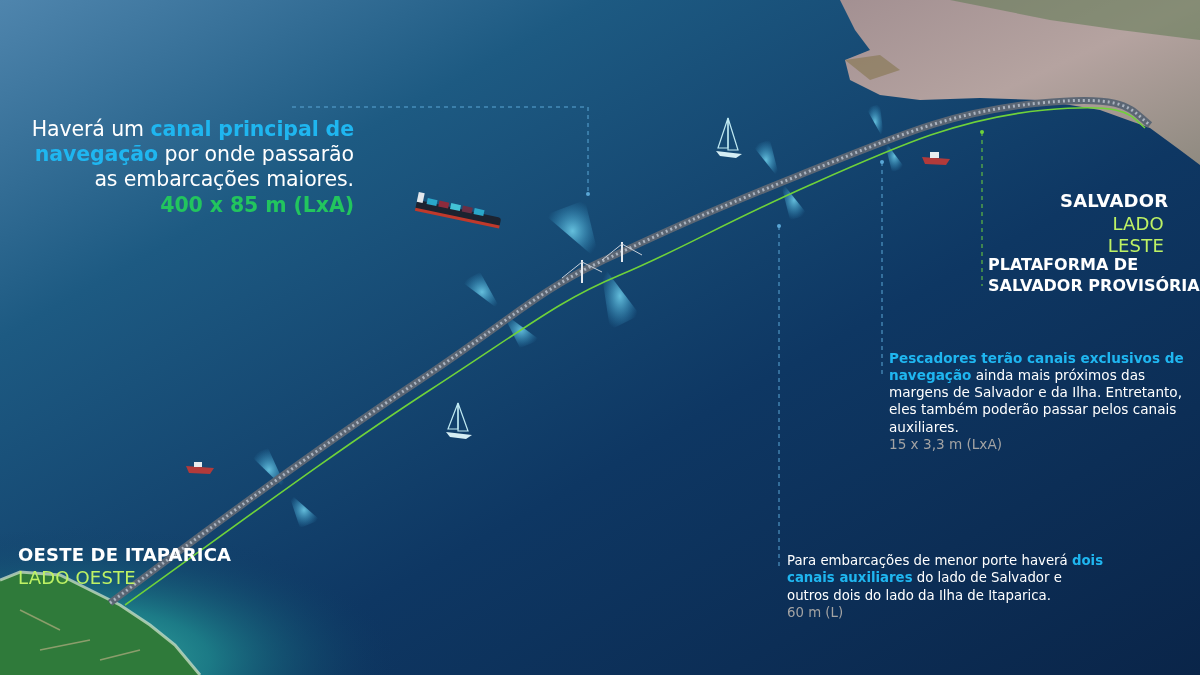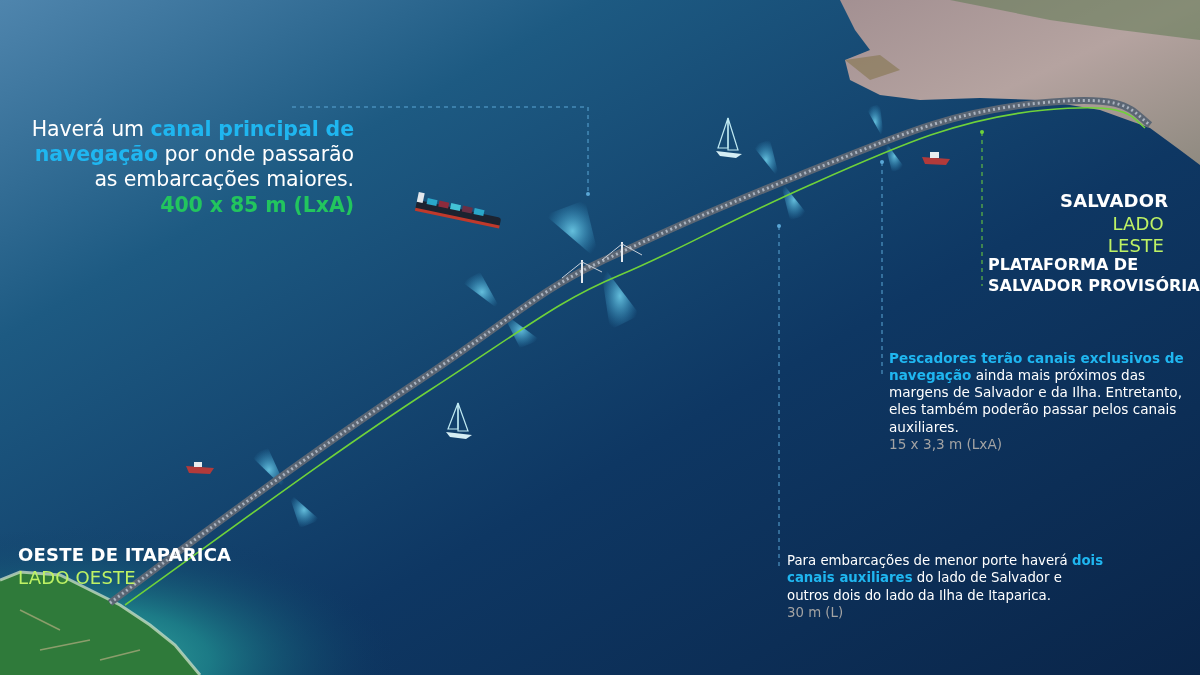--- a/index.html
+++ b/index.html
@@ -154,14 +154,14 @@
   <span>SALVADOR PROVISÓRIA</span>
 </div>
 
 <div class="label pescadores">
   <span class="hl">Pescadores terão canais exclusivos de navegação</span><span> ainda mais próximos das margens de Salvador e da Ilha. Entretanto, eles também poderão passar pelos canais auxiliares.</span><br>
   <span class="dims">15 x 3,3 m (LxA)</span>
 </div>
 
 <div class="label auxiliares">
   <span>Para embarcações de menor porte haverá </span><span class="hl">dois canais auxiliares</span><span> do lado de Salvador e outros dois do lado da Ilha de Itaparica.</span><br>
-  <span class="dims">30 m (L)</span>
+  <span class="dims">60 m (L)</span>
 </div>
 
 </body></html>

